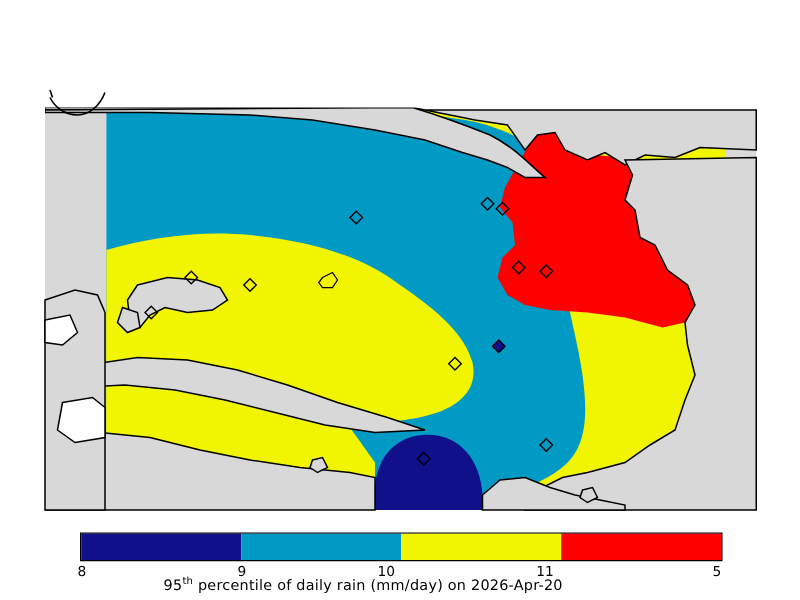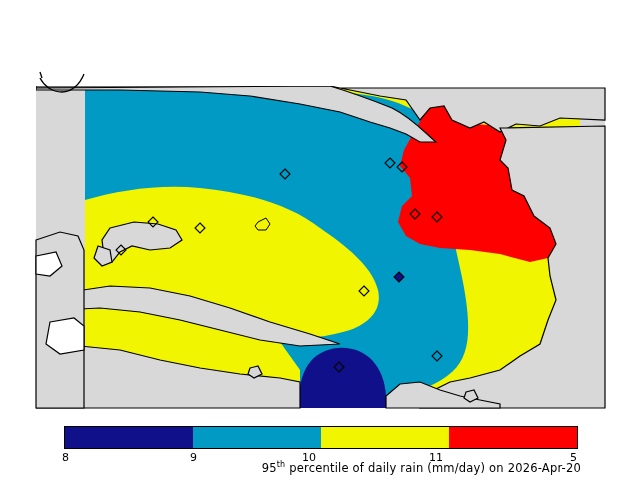--- a/index.html
+++ b/index.html
@@ -61,21 +61,21 @@
     font-family: "DejaVu Sans", sans-serif;
     font-size: 11px;
     color: #000000;
     white-space: nowrap;
   }
   .cbar-caption {
     position: absolute;
     left: 0;
     top: 460px;
     width: 581px;
-    text-align: right;
+    text-align: center;
     font-family: "DejaVu Sans", sans-serif;
     font-size: 11.5px;
     color: #000000;
     letter-spacing: 0.2px;
     white-space: pre;
   }
   .cbar-caption sup { font-size: 8px; vertical-align: super; }
 </style>
 </head>
 <body>

